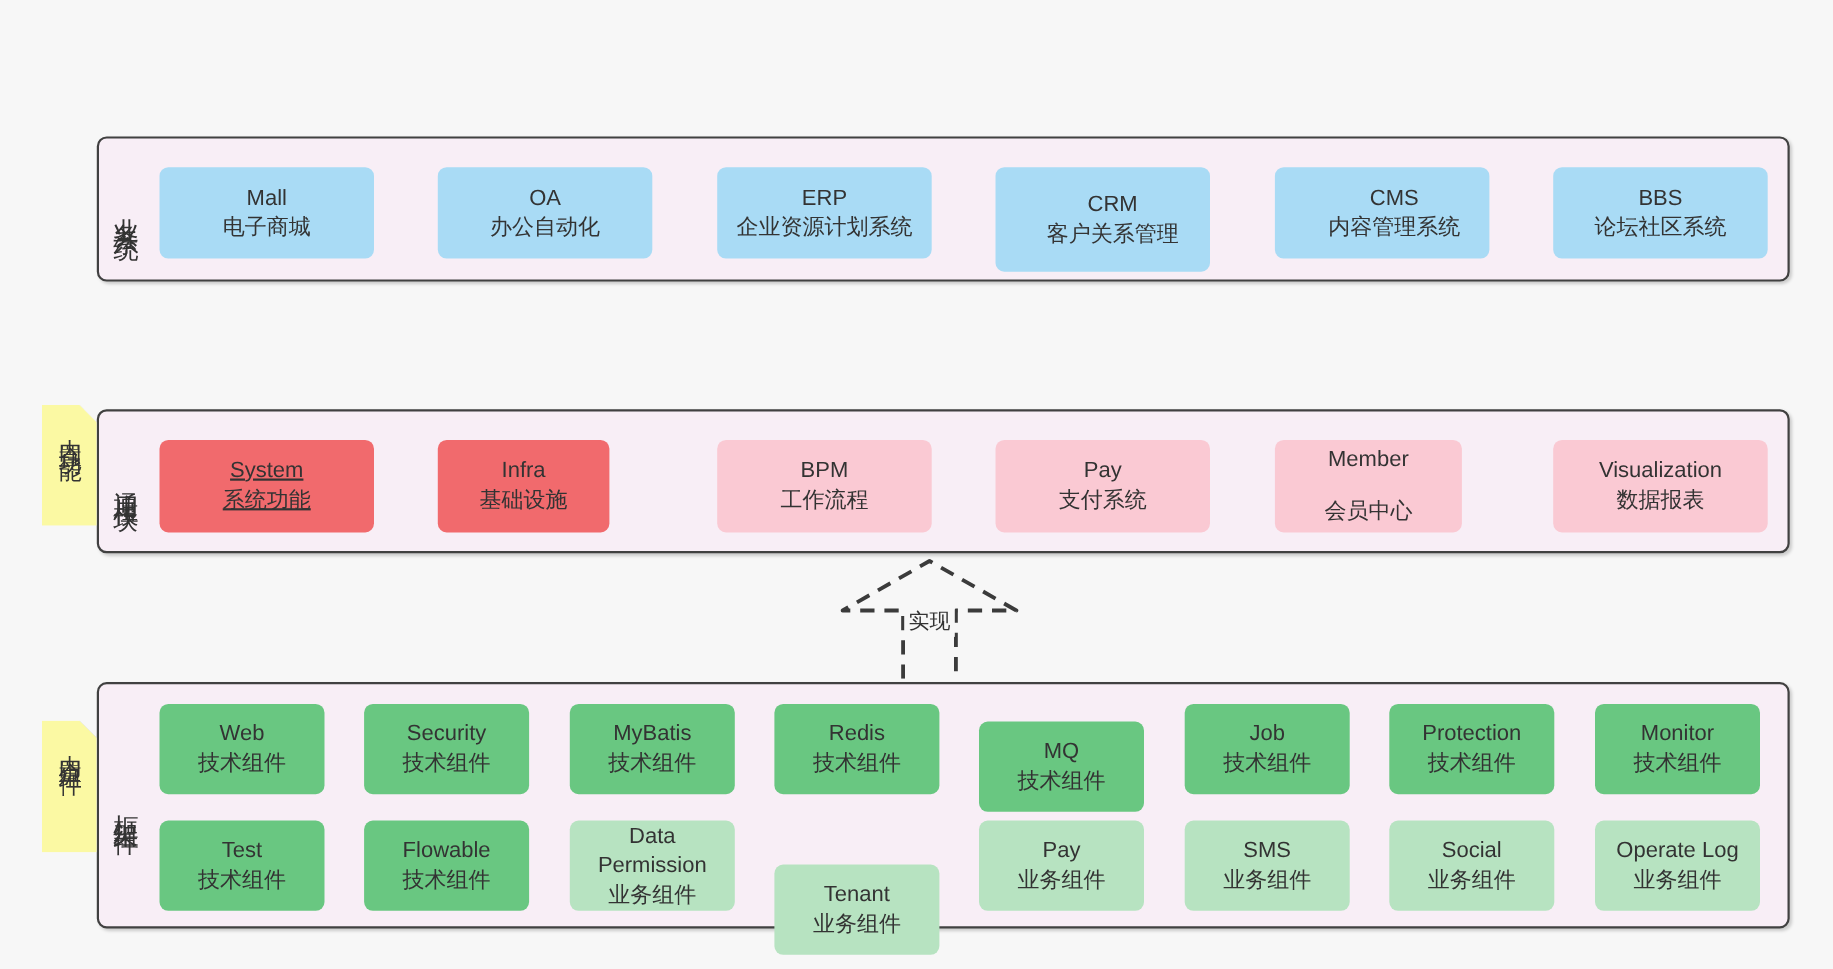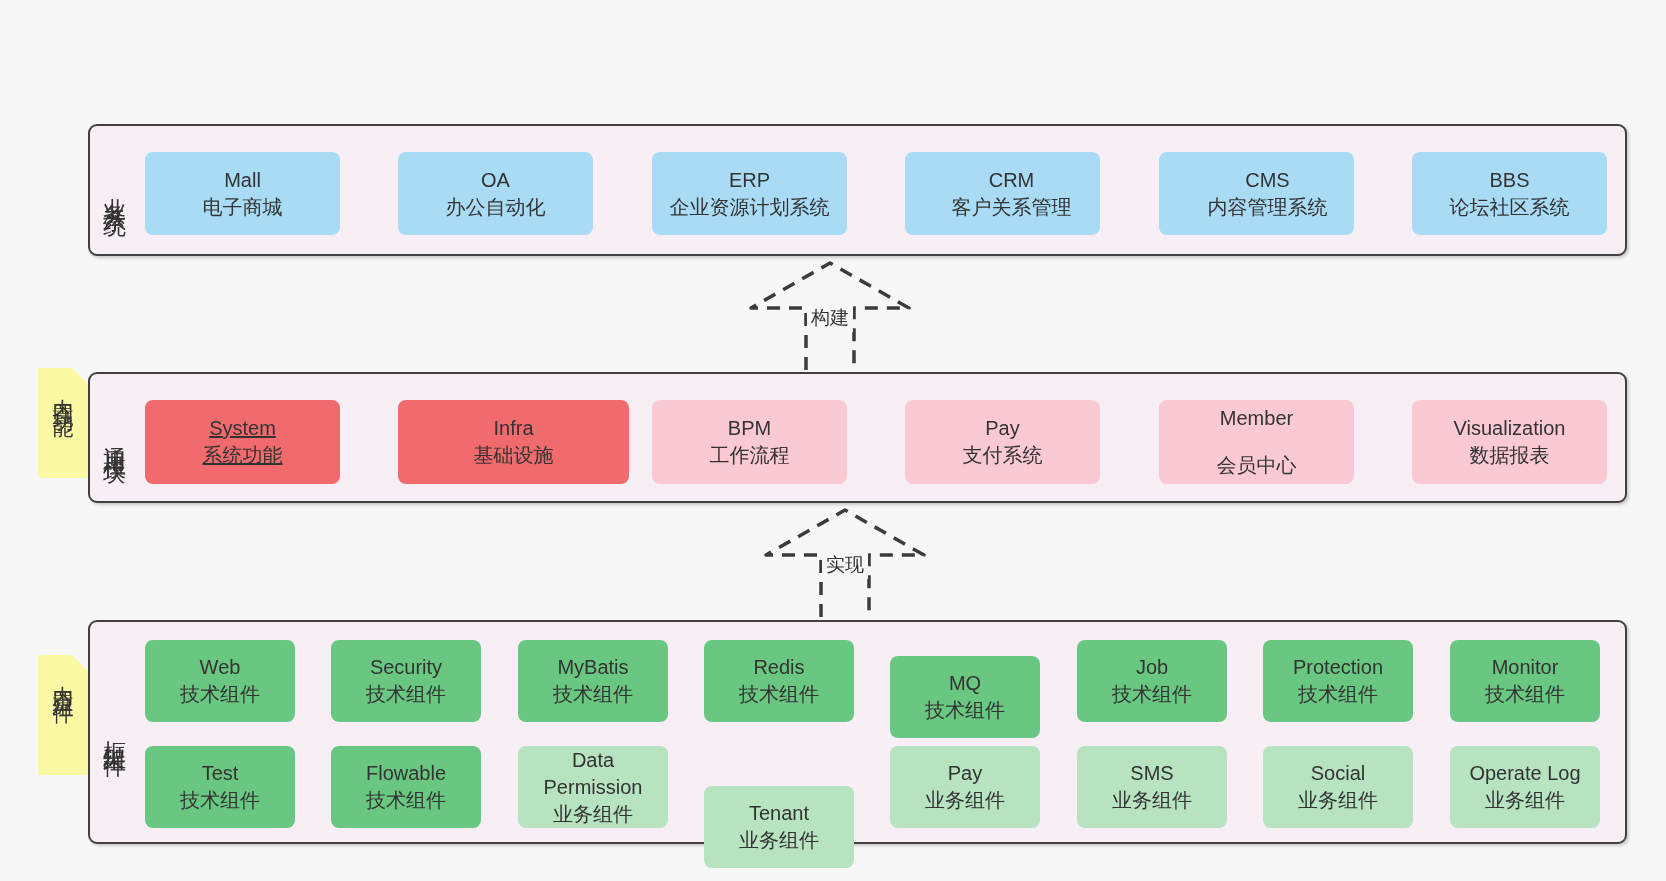--- a/index.html
+++ b/index.html
@@ -114,62 +114,56 @@
           <span class="sub">电子商城</span>
         </div>
         <div class="box c-blue" style="left: 308px; top: 26px; width: 195px; height: 83px;">
           <span class="ttl">OA</span>
           <span class="sub">办公自动化</span>
         </div>
         <div class="box c-blue" style="left: 562px; top: 26px; width: 195px; height: 83px;">
           <span class="ttl">ERP</span>
           <span class="sub">企业资源计划系统</span>
         </div>
-        <div class="box c-blue" style="left: 815px; top: 26px; width: 195px; height: 83px; padding-left: 20px;">
+        <div class="box c-blue" style="left: 815px; top: 26px; width: 195px; height: 95px; padding-left: 20px;">
           <span class="ttl">CRM</span>
           <span class="sub">客户关系管理</span>
         </div>
         <div class="box c-blue" style="left: 1069px; top: 26px; width: 195px; height: 83px; padding-left: 24px;">
           <span class="ttl">CMS</span>
           <span class="sub">内容管理系统</span>
         </div>
         <div class="box c-blue" style="left: 1322px; top: 26px; width: 195px; height: 83px;">
           <span class="ttl">BBS</span>
           <span class="sub">论坛社区系统</span>
         </div>
       </div>
   </div>
 
-  <div class="arrow arrow-build">
-    <svg width="170" height="112" viewBox="0 0 170 112">
-      <path d="M61,112 L61,50 L6,50 L85,5 L164,50 L109,50 L109,112" fill="none" stroke="#3b3b3b" stroke-width="3.5" stroke-dasharray="13 9" stroke-linejoin="round"></path>
-    </svg>
-    <div class="alabel">构建</div>
-  </div>
 
   <div class="band band-mid">
     <div class="band-label">通用模块</div>
     <div>
         <div class="box c-red" style="left: 55px; top: 26px; width: 195px; height: 84px; text-decoration: underline;">
           <span class="ttl">System</span>
           <span class="sub">系统功能</span>
         </div>
-        <div class="box c-red" style="left: 308px; top: 26px; width: 231px; height: 84px;">
+        <div class="box c-red" style="left: 308px; top: 26px; width: 156px; height: 84px;">
           <span class="ttl">Infra</span>
           <span class="sub">基础设施</span>
         </div>
         <div class="box c-pink" style="left: 562px; top: 26px; width: 195px; height: 84px;">
           <span class="ttl">BPM</span>
           <span class="sub">工作流程</span>
         </div>
         <div class="box c-pink" style="left: 815px; top: 26px; width: 195px; height: 84px;">
           <span class="ttl">Pay</span>
           <span class="sub">支付系统</span>
         </div>
-        <div class="box c-pink" style="left: 1069px; top: 26px; width: 195px; height: 84px; gap: 20px;">
+        <div class="box c-pink" style="left: 1069px; top: 26px; width: 170px; height: 84px; gap: 20px;">
           <span class="ttl">Member</span>
           <span class="sub">会员中心</span>
         </div>
         <div class="box c-pink" style="left: 1322px; top: 26px; width: 195px; height: 84px;">
           <span class="ttl">Visualization</span>
           <span class="sub">数据报表</span>
         </div>
       </div>
   </div>
   <div class="sticky sticky-mid">

